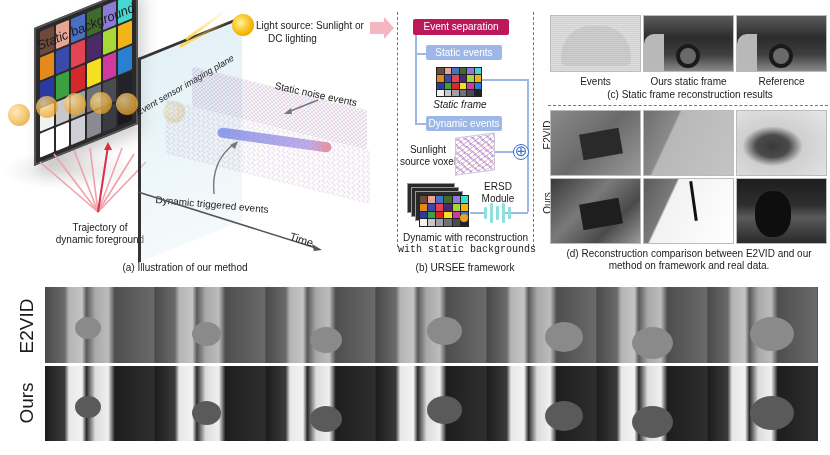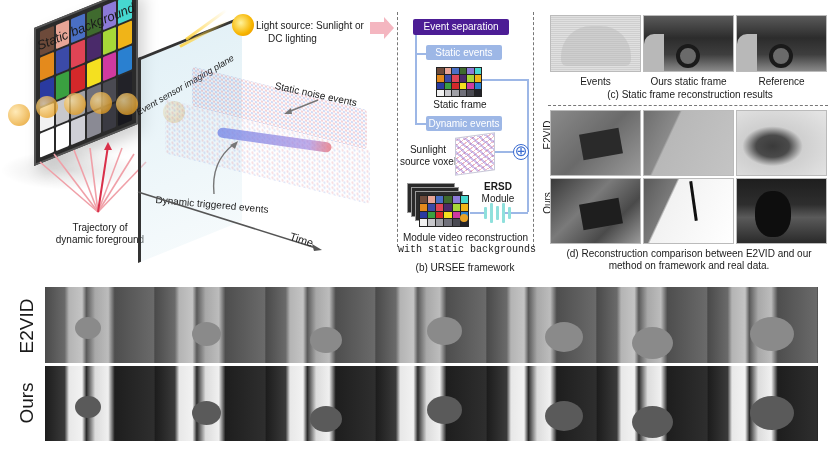--- a/index.html
+++ b/index.html
@@ -28,21 +28,21 @@
     background: linear-gradient(180deg, rgba(205,230,240,0.55), rgba(225,240,245,0.35));
     border-left: 3px solid #333; border-top: 3px solid #333;
     transform: skewY(-22deg); transform-origin: left top;
   }
   .noise-cloud { position: absolute; border-radius: 4px; }
   .sun { position: absolute; left: 232px; top: 14px; width: 22px; height: 22px; border-radius: 50%;
     background: radial-gradient(circle at 40% 40%, #fff39b, #f7b500 60%, #e68a00); }
   .sun-ray { position: absolute; height: 3px; background: linear-gradient(90deg, rgba(255,210,60,0.9), rgba(255,230,140,0)); transform-origin: left center; }
   .dash-v { position: absolute; width: 0; border-left: 1.5px dashed #777; }
   .dash-h { position: absolute; height: 0; border-top: 1.5px dashed #777; }
-  .box-dark { position: absolute; background: #4c1d95; color: #fff; font-size: 10px; line-height: 16px; text-align: center; border-radius: 2px; }
+  .box-dark { position: absolute; background: #be185d; color: #fff; font-size: 10px; line-height: 16px; text-align: center; border-radius: 2px; }
   .box-blue { position: absolute; background: #9db7e6; color: #fff; font-size: 10px; line-height: 15px; text-align: center; border-radius: 2px; }
   .flow { position: absolute; background: #9db7e6; }
   .mini-checker { position: absolute; display: grid; grid-template-columns: repeat(6, 1fr); grid-template-rows: repeat(4, 1fr); gap: 1px; background: #222; padding: 1px; }
   .oplus { position: absolute; width: 16px; height: 16px; border: 1.8px solid #3a6bd0; border-radius: 50%; color: #3a6bd0; font-size: 15px; line-height: 12px; text-align: center; background: #fff; }
   .voxel { position: absolute; background: repeating-linear-gradient(45deg, rgba(120,80,200,0.35) 0 2px, rgba(255,255,255,0) 2px 5px),
     repeating-linear-gradient(-30deg, rgba(210,60,90,0.35) 0 1px, rgba(255,255,255,0) 1px 4px);
     border: 1px solid #c8c8d8; }
   .ersd-bars { position: absolute; display: flex; gap: 3px; align-items: center; }
   .ersd-bars span { display: block; width: 3px; background: #8fe0dc; border-radius: 1px; }
 
@@ -145,20 +145,21 @@
     <path d="M 8 54 C 6 34, 12 16, 28 4" stroke="#777" stroke-width="1.4" fill="none"></path>
     <polygon points="32,1 24,5 29,9" fill="#777"></polygon>
   </svg>
 
   <svg class="abs" style="left:136px;top:190px;" width="190" height="64">
     <line x1="2" y1="2" x2="180" y2="58" stroke="#555" stroke-width="1.5"></line>
     <polygon points="186,60 176,54 178,61" fill="#555"></polygon>
   </svg>
   <div class="abs txt" style="left:292px;top:230px;font-size:11px;transform:rotate(18deg);transform-origin:left top;">Time</div>
 
+  <div class="abs cap" style="left:80px;top:262px;width:210px;">(a) Illustration of our method</div>
 </div>
 
 <div class="dash-v" style="left:397px;top:12px;height:235px;"></div>
 <div class="dash-v" style="left:533px;top:12px;height:235px;"></div>
 
 <div class="abs" style="left:370px;top:22px;width:16px;height:12px;background:#f4b6c0;"></div>
 <div class="abs" style="left:384px;top:17px;width:0;height:0;border-top:11px solid transparent;border-bottom:11px solid transparent;border-left:10px solid #f4b6c0;"></div>
 
 <div class="box-dark" style="left:413px;top:19px;width:96px;height:16px;">Event separation</div>
 
@@ -191,31 +192,31 @@
     <div style="background: rgb(244, 224, 32);"></div>
     <div style="background: rgb(208, 58, 160);"></div>
     <div style="background: rgb(42, 128, 208);"></div>
     <div style="background: rgb(242, 242, 242);"></div>
     <div style="background: rgb(200, 200, 204);"></div>
     <div style="background: rgb(160, 160, 166);"></div>
     <div style="background: rgb(112, 112, 122);"></div>
     <div style="background: rgb(74, 74, 82);"></div>
     <div style="background: rgb(34, 34, 40);"></div>
   </div>
-<div class="abs cap" style="left:420px;top:99px;width:80px;">Static frame</div>
+<div class="abs cap" style="left:420px;top:99px;width:80px;font-style:italic;">Static frame</div>
 
 <div class="box-blue" style="left:426px;top:116px;width:76px;height:15px;">Dynamic events</div>
 
 <div class="abs cap" style="left:400px;top:144px;width:56px;">Sunlight</div>
 <div class="abs cap" style="left:400px;top:156px;width:56px;">source voxel</div>
 <div class="voxel" style="left:455px;top:135px;width:40px;height:38px;transform:skewY(-8deg);"></div>
 
 <div class="oplus" style="left:513px;top:144px;">⊕</div>
 
-<div class="abs cap" style="left:478px;top:181px;width:40px;font-weight:bold;">ERSD</div>
+<div class="abs cap" style="left:478px;top:181px;width:40px;">ERSD</div>
 <div class="abs cap" style="left:474px;top:193px;width:48px;">Module</div>
 <div class="ersd-bars" style="left:484px;top:202px;height:22px;">
   <span style="height:12px"></span>
     <span style="height:20px"></span>
     <span style="height:14px"></span>
     <span style="height:20px"></span>
     <span style="height:12px"></span>
 </div>
 
 <div class="abs" style="left:407px;top:183px;width:48px;height:30px;background:#2a2a2a;border:1px solid #999;"></div>
@@ -242,21 +243,21 @@
     <div style="background: rgb(42, 128, 208);"></div>
     <div style="background: rgb(242, 242, 242);"></div>
     <div style="background: rgb(200, 200, 204);"></div>
     <div style="background: rgb(160, 160, 166);"></div>
     <div style="background: rgb(112, 112, 122);"></div>
     <div style="background: rgb(74, 74, 82);"></div>
     <div style="background: rgb(34, 34, 40);"></div>
   </div>
 <div class="abs" style="left:460px;top:214px;width:8px;height:8px;border-radius:50%;background:#e9a326;"></div>
 
-<div class="abs cap" style="left:398px;top:232px;width:135px;">Module video reconstruction</div>
+<div class="abs cap" style="left:398px;top:232px;width:135px;">Dynamic with reconstruction</div>
 <div class="abs cap" style="left:398px;top:244px;width:135px;font-family:Liberation Mono, monospace;">with static backgrounds</div>
 <div class="abs cap" style="left:405px;top:262px;width:120px;">(b) URSEE framework</div>
 
 <div class="photo" style="left:550px;top:15px;width:91px;height:57px;background:repeating-linear-gradient(0deg,#e0e0e0 0 1px,#cfcfcf 1px 2px),#d8d8d8;">
   <div class="abs" style="left:10px;top:10px;width:70px;height:40px;border-radius:30px 30px 6px 6px;background:rgba(180,180,180,0.4);"></div>
 </div>
 <div class="photo" style="left:643px;top:15px;width:91px;height:57px;background:linear-gradient(180deg,#5a5a5a 0%,#2c2c2c 40%,#3e3e3e 70%,#8a8a8a 100%);">
   <div class="abs" style="left:32px;top:28px;width:24px;height:24px;border-radius:50%;border:4px solid #1a1a1a;background:#6a6a6a;"></div>
   <div class="abs" style="left:0;top:18px;width:20px;height:40px;background:#b8b8b8;border-radius:10px 0 0 0;"></div>
 </div>

